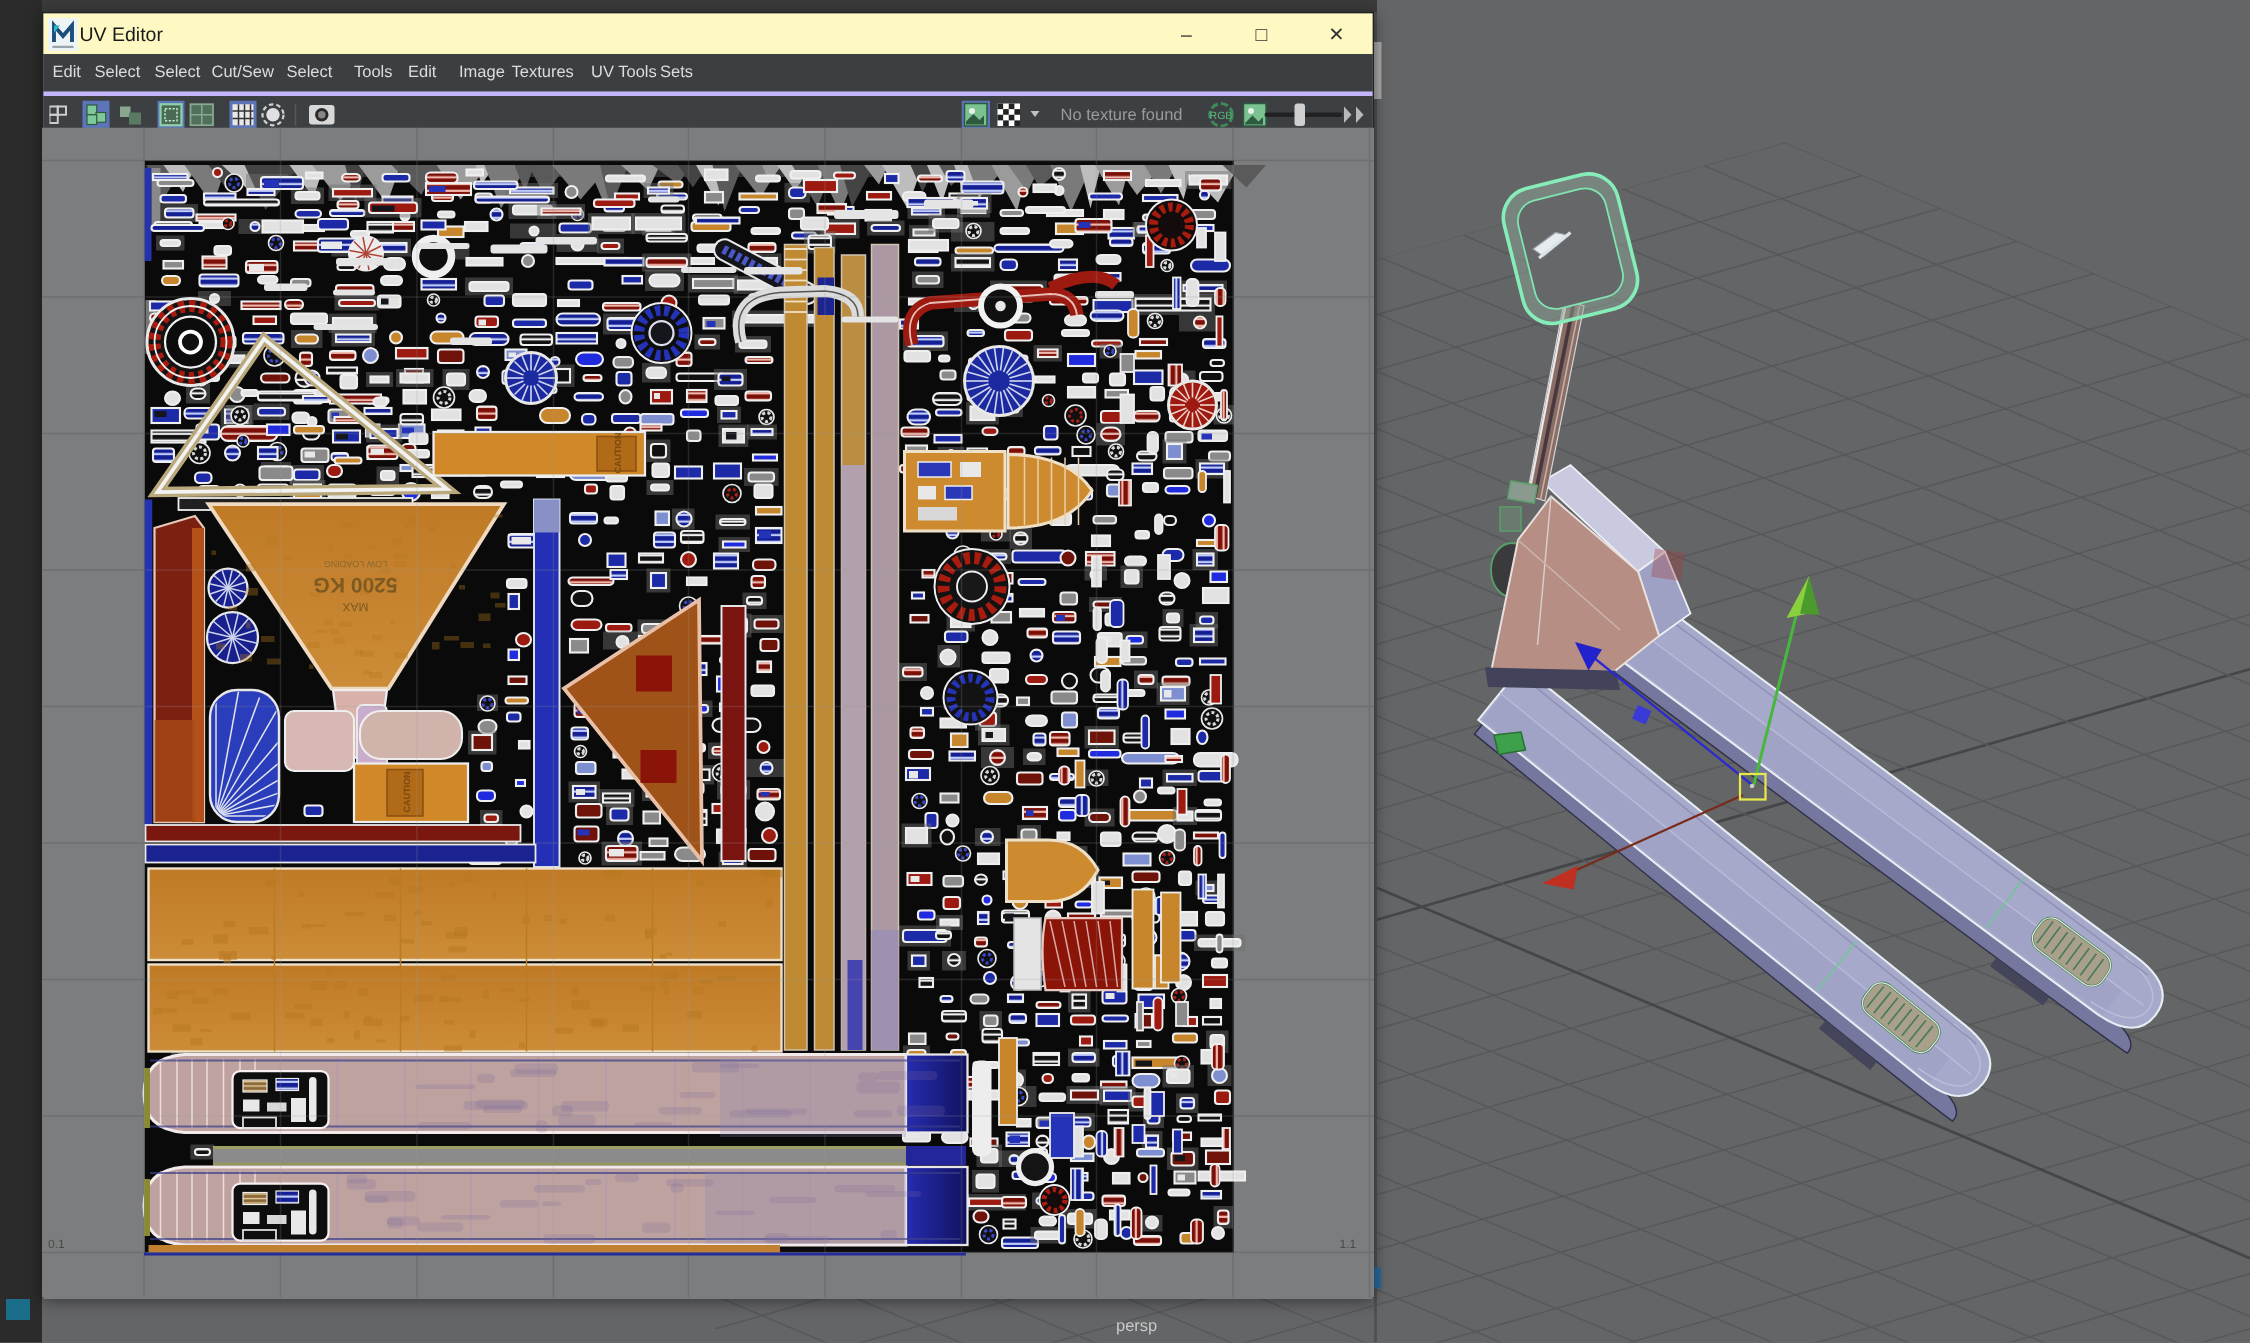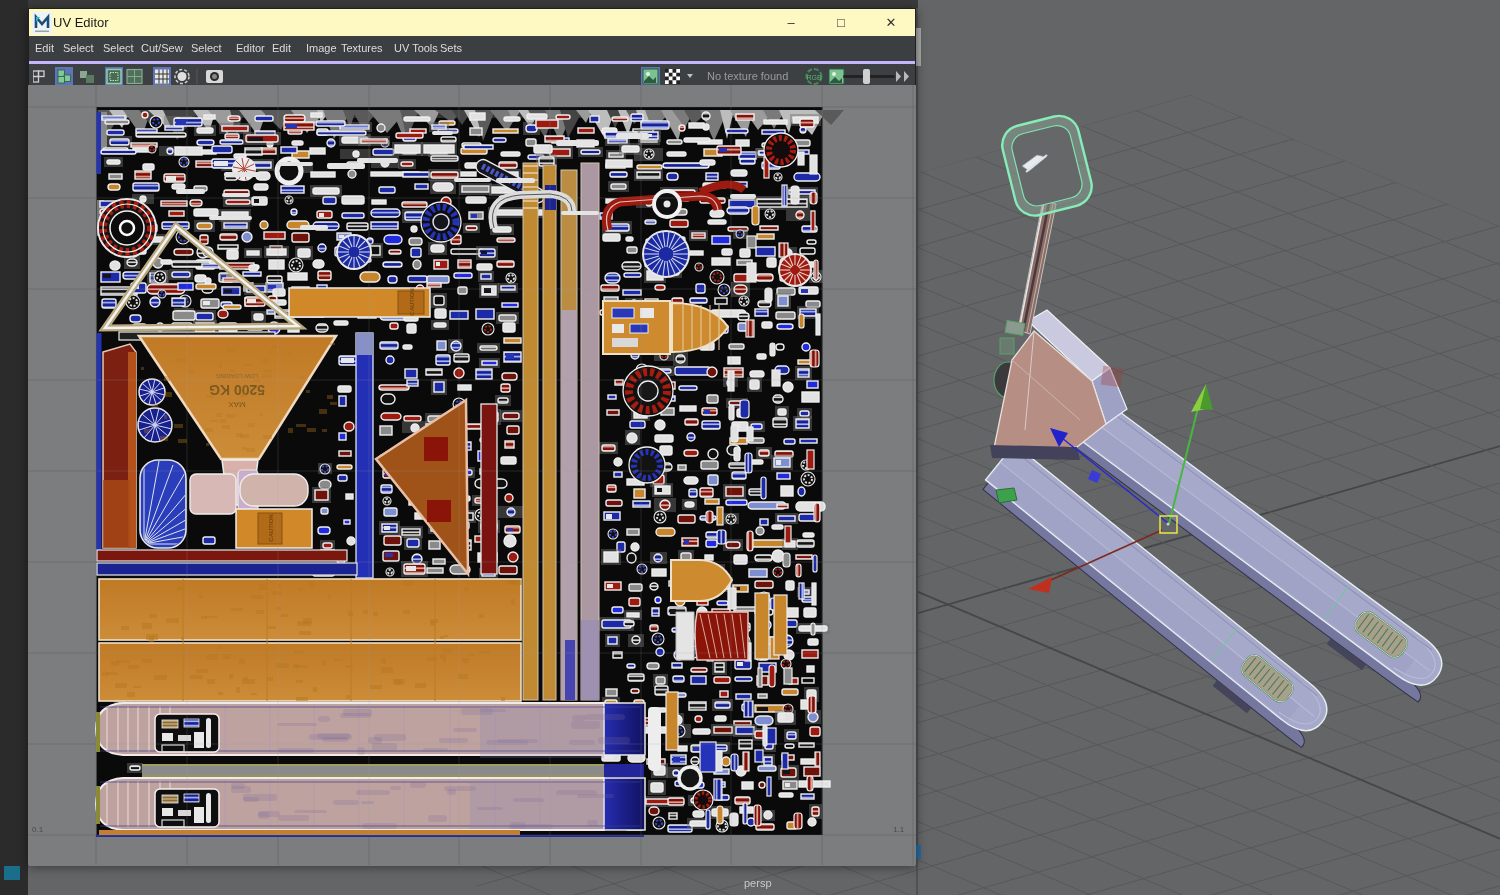--- a/index.html
+++ b/index.html
@@ -184,21 +184,21 @@
     <div class="wbtn" style="left:755px">–</div>
     <div class="wbtn" style="left:805px">□</div>
     <div class="wbtn" style="left:855px">✕</div>
   </div>
   <div id="menu">
     <span style="left:6px">Edit</span>
       <span style="left:34px">Select</span>
       <span style="left:74px">Select</span>
     <span style="left:112px">Cut/Sew</span>
       <span style="left:162px">Select</span>
-      <span style="left:207px">Editor</span>
+      <span style="left:207px">Tools</span>
     <span style="left:243px">Edit</span>
       <span style="left:277px">Image</span>
       <span style="left:312px">Textures</span>
     <span style="left:365px">UV Tools</span>
       <span style="left:411px">Sets</span>
   </div>
   <div id="tools">
     <svg style="position:absolute;left:4px;top:3px" width="300" height="19">
       <g fill="none" stroke="#cfcfcf" stroke-width="1.3">
         <rect x="0" y="4" width="5.5" height="5.5"></rect>

